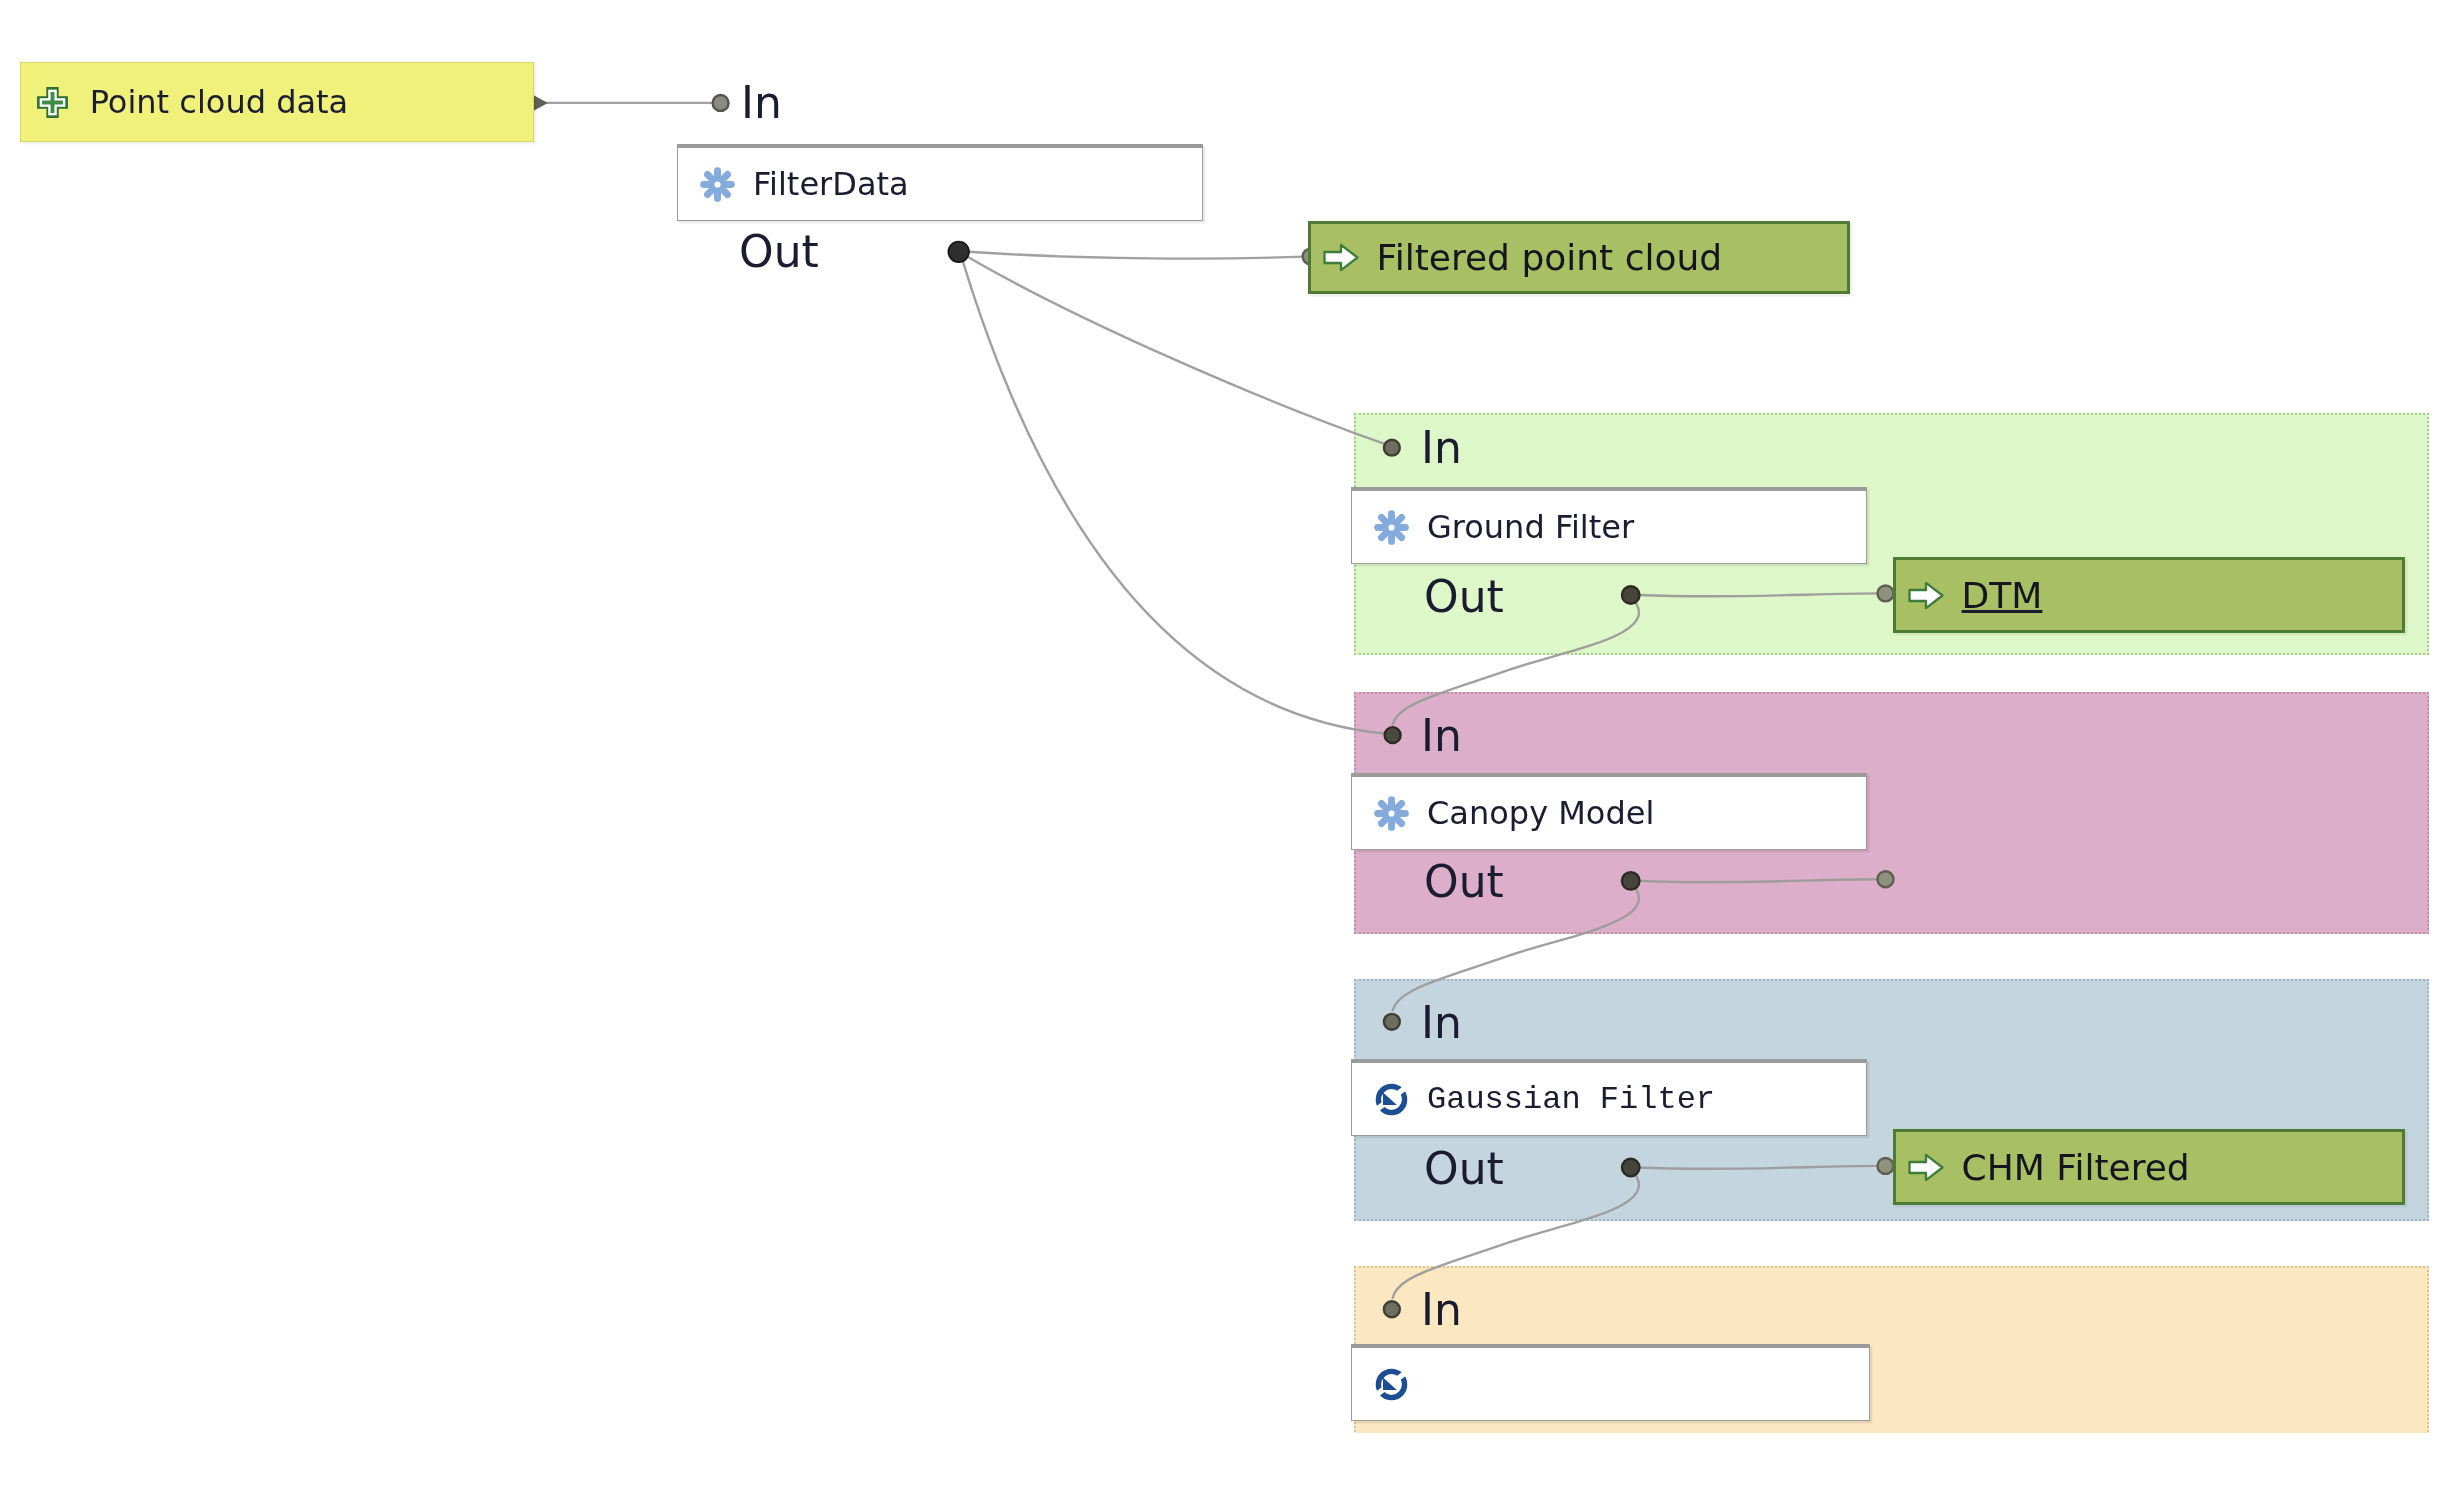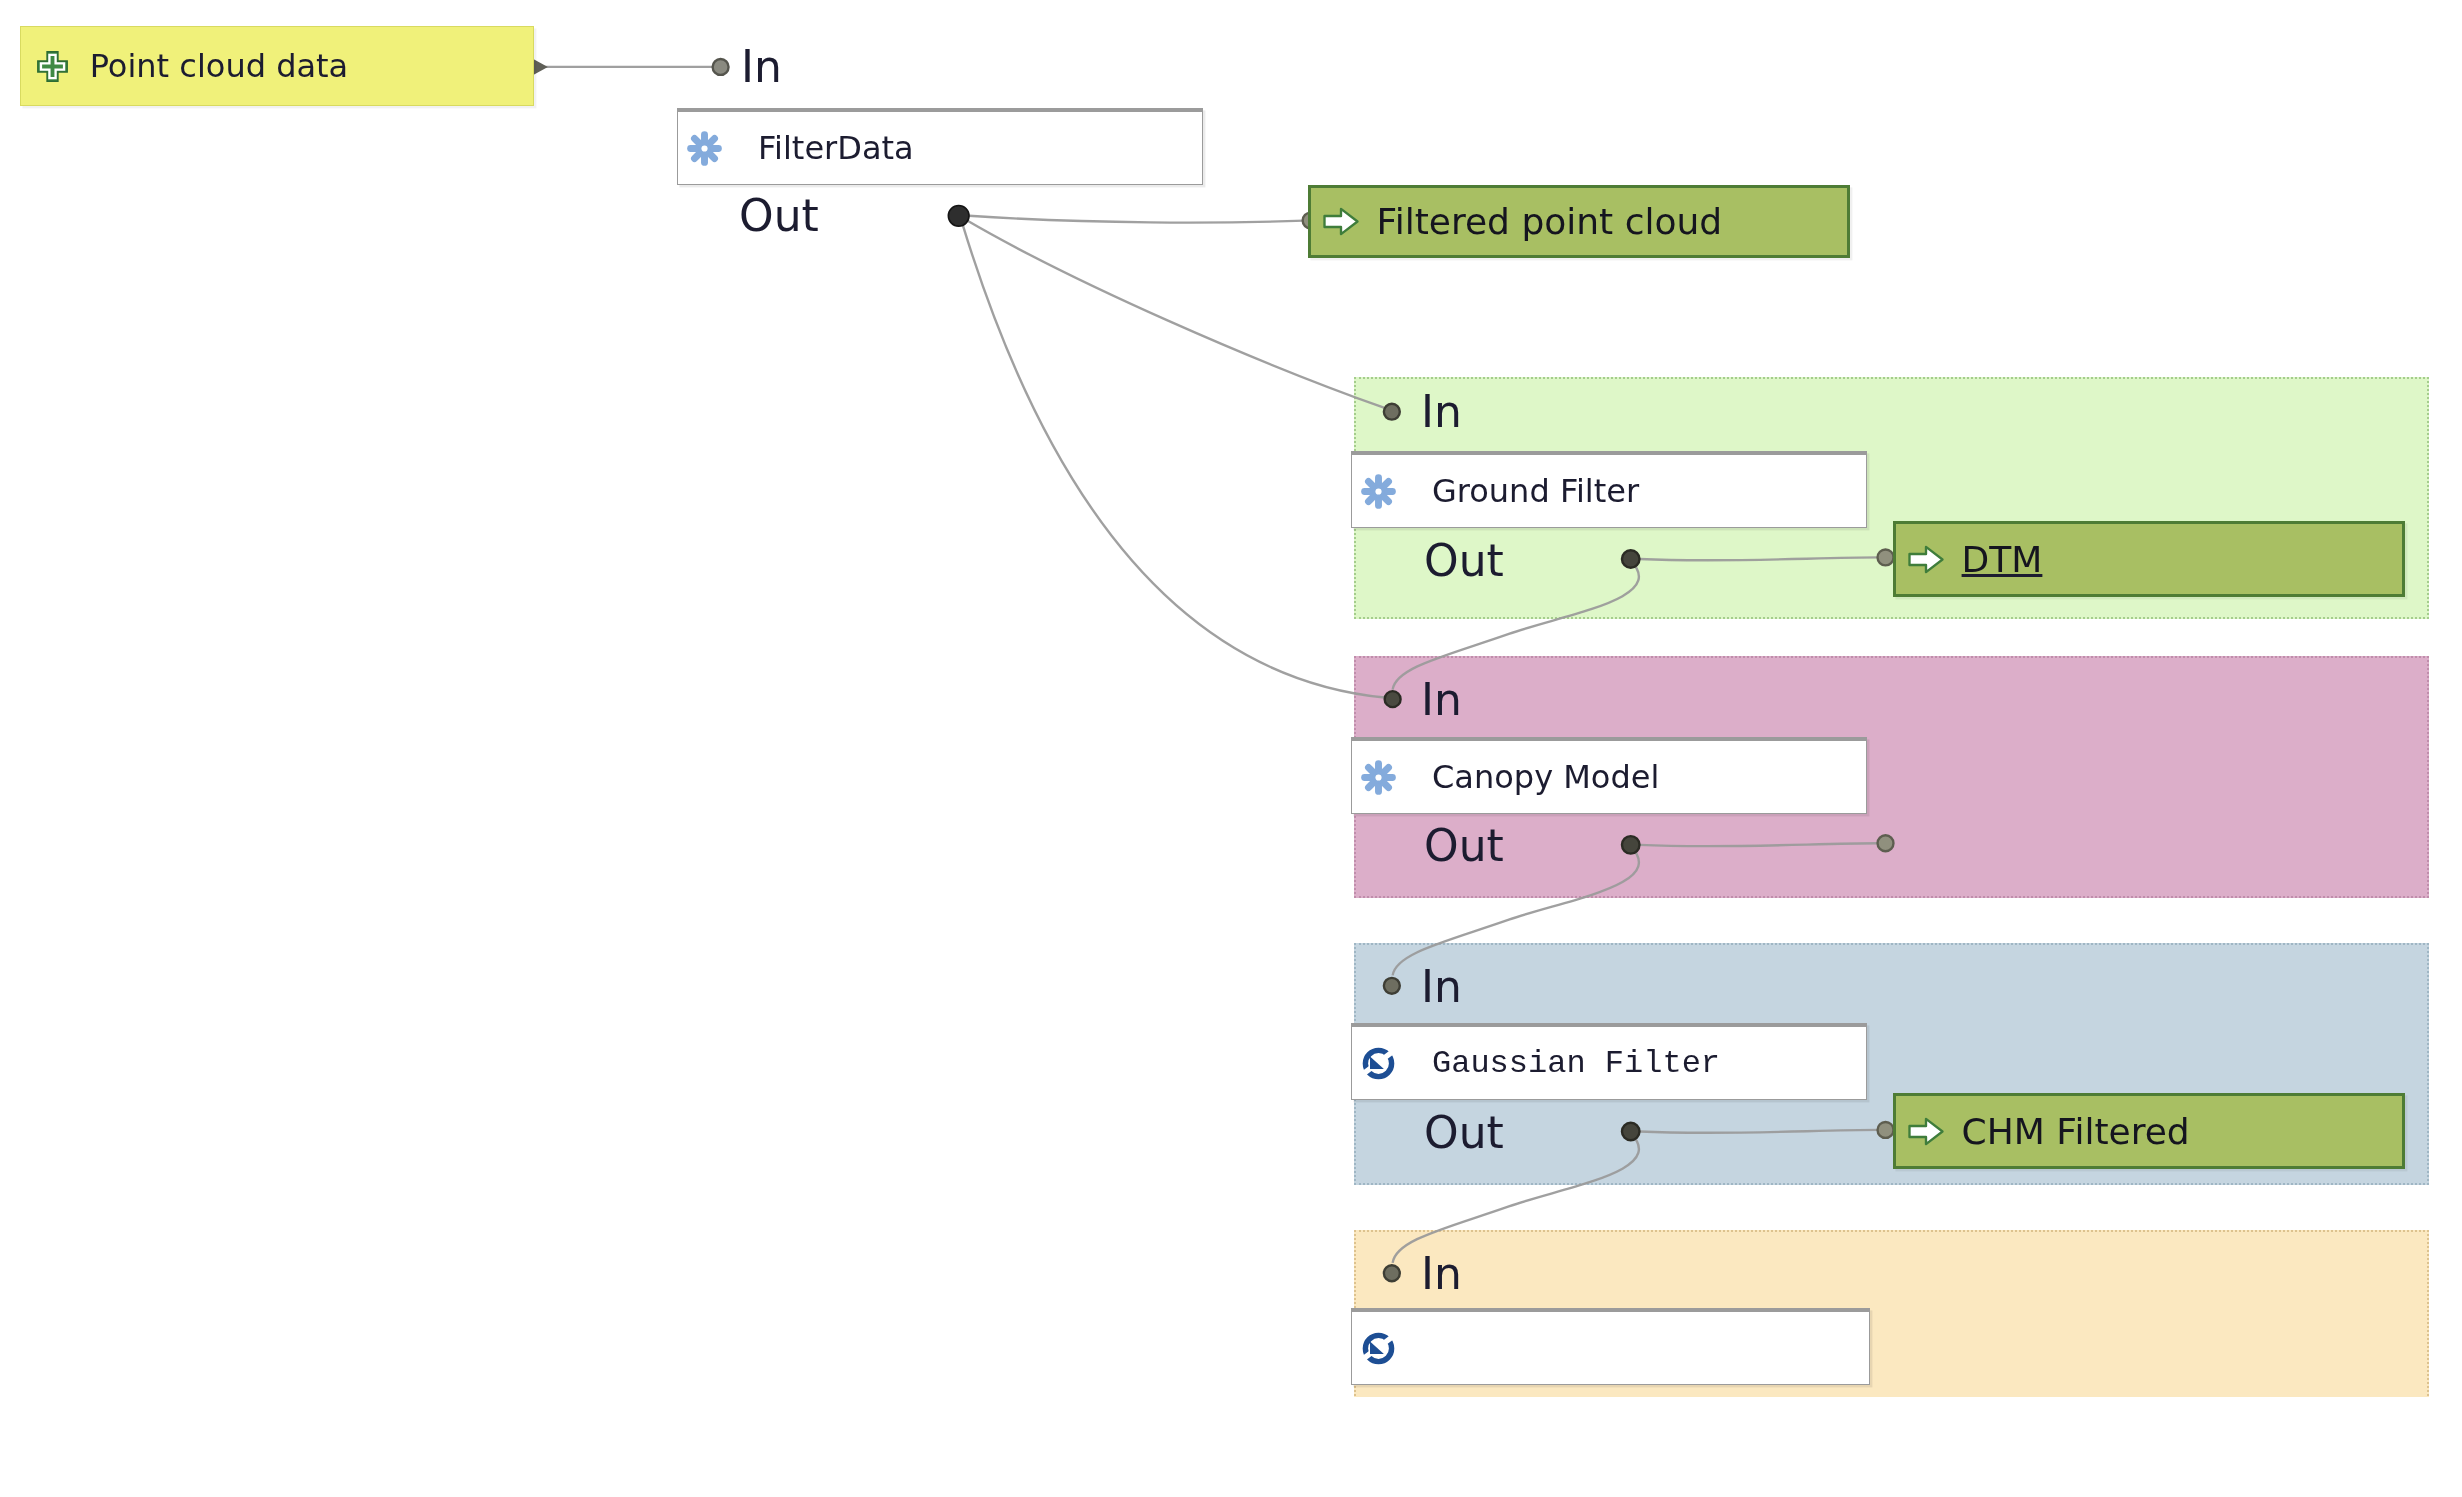--- a/index.html
+++ b/index.html
@@ -1,39 +1,40 @@
 <!DOCTYPE html>
 <html style="--source-bg: #f0f17a; --source-border: #d8da60; --node-bg: #ffffff; --node-border: #9b9b9b; --output-bg: #a8bf63; --output-border: #4e7c35; --wire: #9b9b9b; --group1-bg: #def7c8; --group1-border: #a4cd8c; --group2-bg: #dcaec9; --group2-border: #c08dab; --group3-bg: #c5d5e0; --group3-border: #9fb6c4; --group4-bg: #fbe8c0; --group4-border: #ddc28e; --algorithm-icon-blue: #84abdc; --saga-icon-blue: #1d4e94; --add-icon-green: #3f8a44; --text: #1c1c30;font-size:12.7px"><head>
 <meta charset="utf-8">
 <style>
   html,body{margin:0;padding:0;background:#ffffff;}
   .canvas{
     position:relative;width:2462px;height:1397px;overflow:hidden;
     font-family:"DejaVu Sans","Liberation Sans",sans-serif;
     color:var(--text,#1c1c30);
+    margin-top:36px;
   }
   .box{position:absolute;box-sizing:border-box;display:flex;align-items:center;}
   .label{position:absolute;font-size:44px;line-height:38px;white-space:nowrap;color:var(--text,#1c1c30);}
 
   
   .source-box{
     left:20px;top:26px;width:514px;height:80px;
     background:var(--source-bg,#f0f17a);
     border:1.6px solid var(--source-border,#d8da60);
     padding-left:12.7px;gap:19px;
     box-shadow:2.4px 2.4px 0 rgba(0,0,0,0.05);
   }
   .source-box .txt{font-size:32px;}
 
   
   .node-box{
     background:var(--node-bg,#ffffff);
     border:1.6px solid var(--node-border,#9b9b9b);
     border-top-width:4px;
-    padding-left:8px;gap:35px;
+    padding-left:21px;gap:17px;
     box-shadow:2.4px 2.4px 0 rgba(0,0,0,0.08);
     align-items:center;
   }
   .node-box .txt{font-size:32px;}
 
   
   .output-box{
     background:var(--output-bg,#a8bf63);
     border:3.2px solid var(--output-border,#4e7c35);
     padding-left:9.6px;gap:16px;

